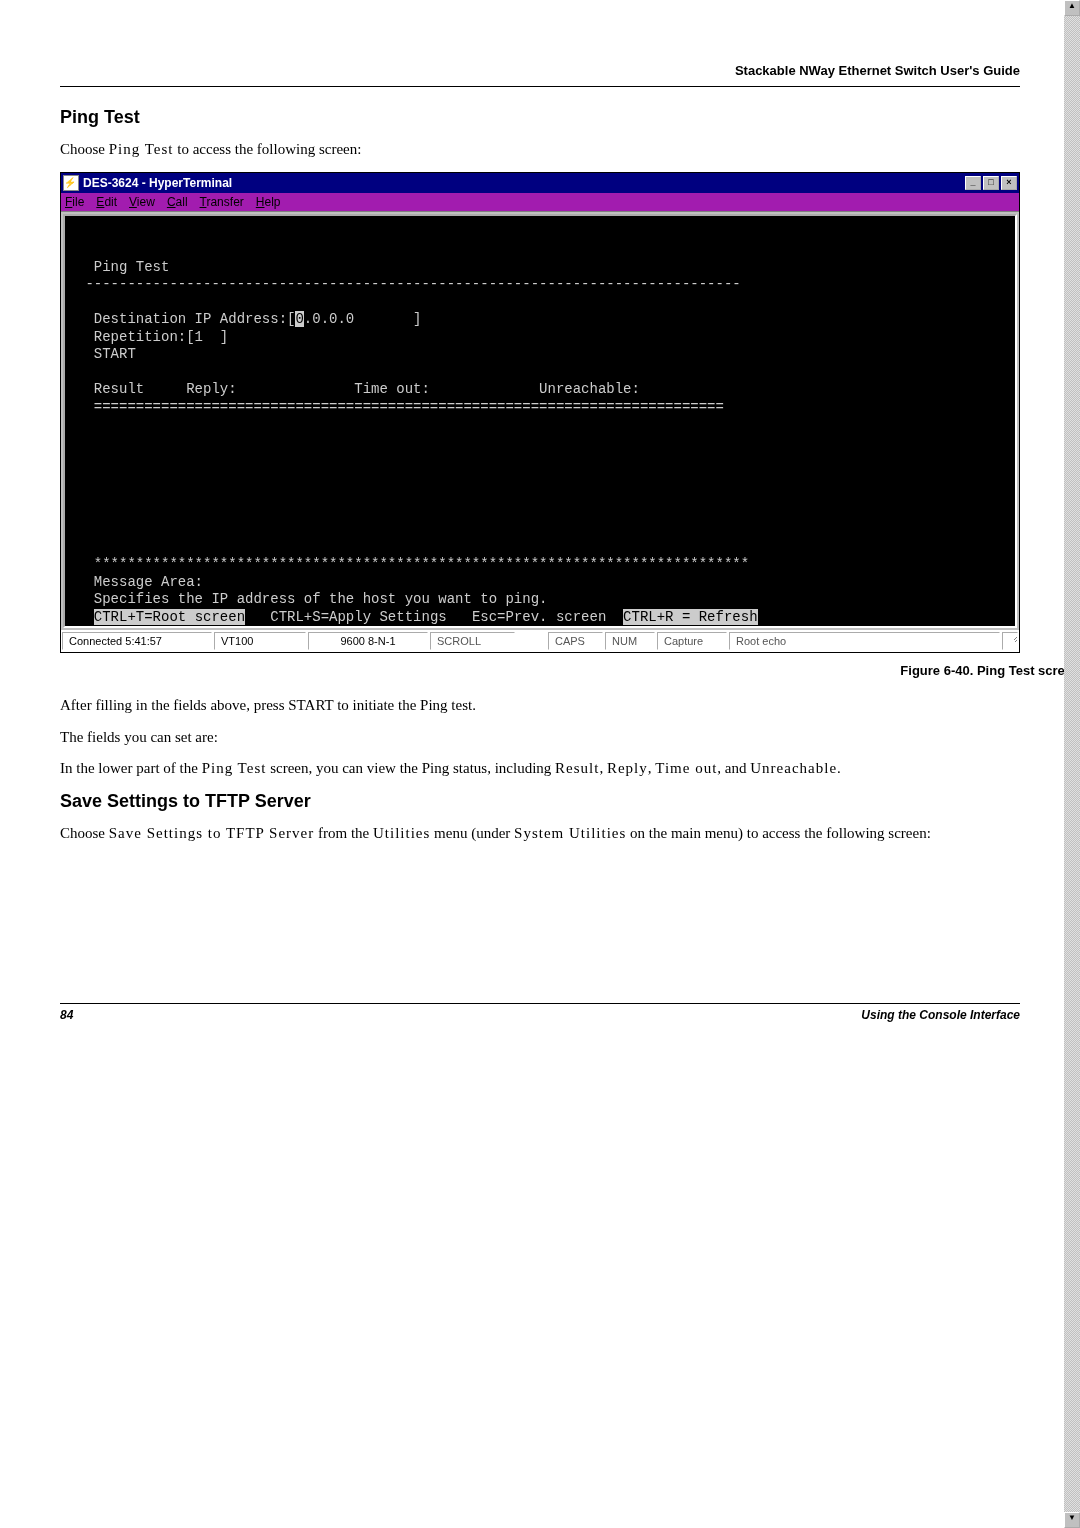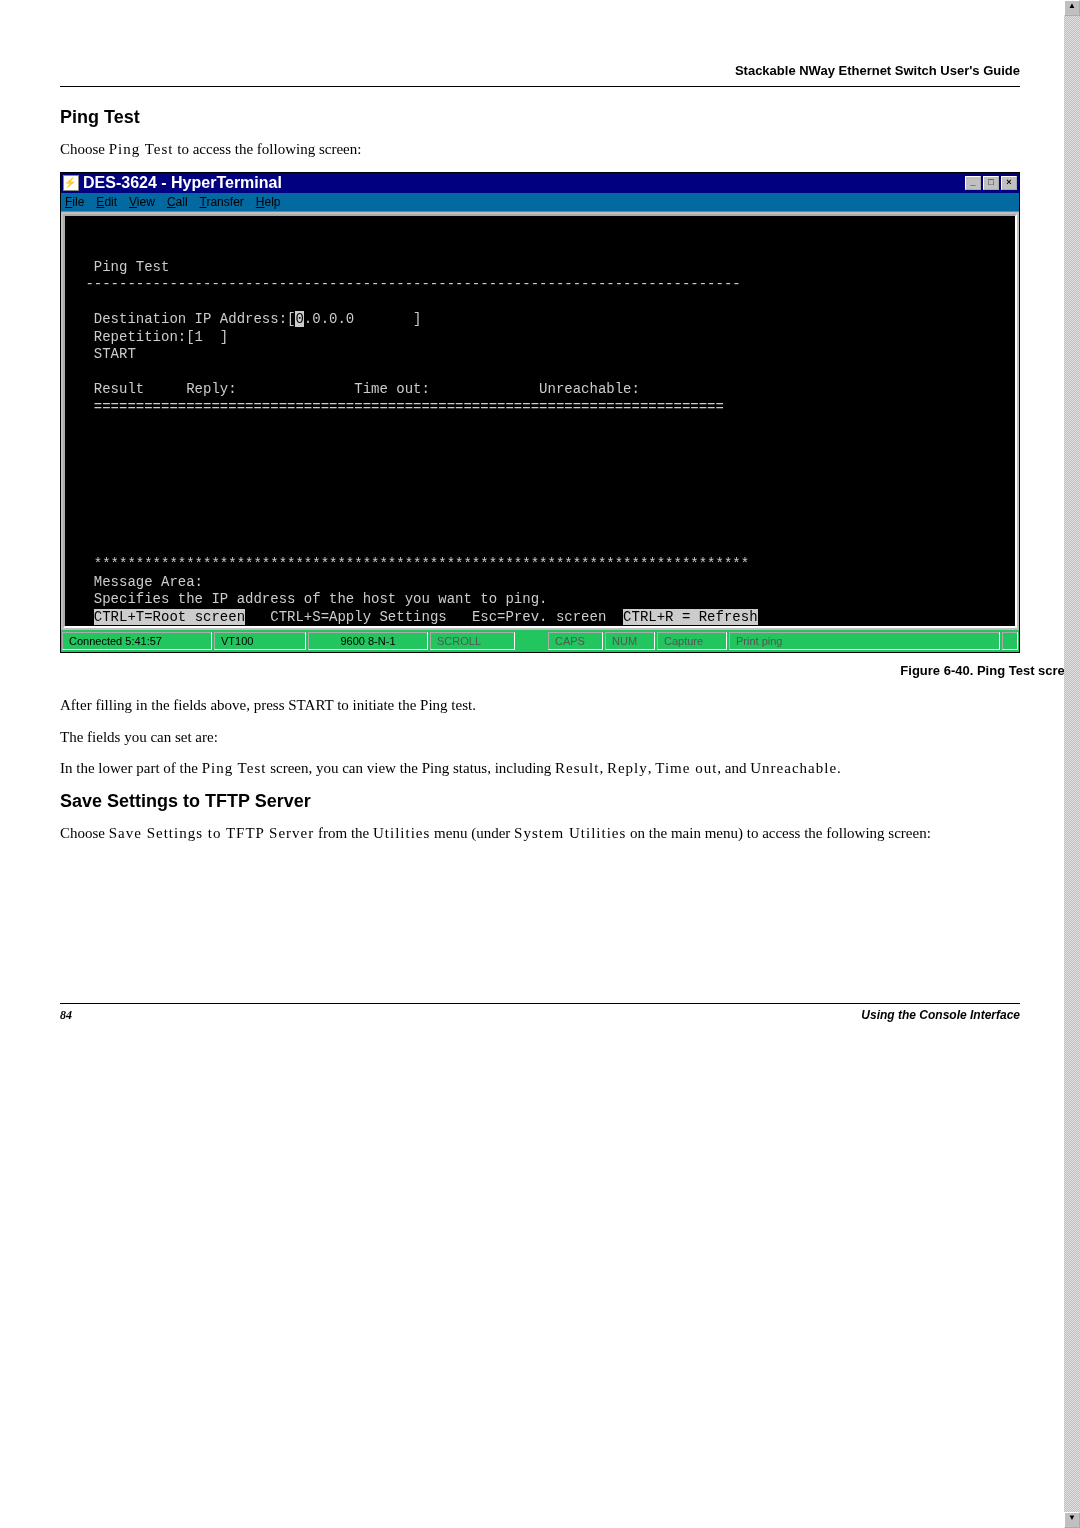--- a/index.html
+++ b/index.html
@@ -81,41 +81,41 @@
       align-items: center;
       justify-content: center;
       font-size: 10px;
       color: #d00;
       border: 1px solid #888;
     }
     .title-bar-text {
       color: #fff;
       font-weight: bold;
       flex: 1;
-      font-size: 16px;
+      font-size: 12px;
     }
     .title-bar-controls {
       display: flex;
     }
     .window-btn {
       width: 16px;
       height: 14px;
       background: #c0c0c0;
       border: 1px outset #fff;
       margin-left: 2px;
       font-family: Arial, sans-serif;
       font-size: 9px;
       font-weight: bold;
       line-height: 10px;
       text-align: center;
       cursor: default;
       color: #000;
     }
     .menu-bar {
-      background: #0369a1;
+      background: #a21caf;
       padding: 2px 4px;
       display: flex;
       gap: 12px;
       border-bottom: 1px solid #808080;
     }
     .menu-item {
       font-size: 12px;
       cursor: default;
     }
     .menu-item .ul {
@@ -165,21 +165,21 @@
     .scroll-track {
       flex: 1;
       background: repeating-conic-gradient(#c0c0c0 0% 25%, #e0e0e0 0% 50%) 50% / 2px 2px;
     }
     .terminal-inverse {
       background: #ccc;
       color: #000;
     }
     .status-bar {
       display: flex;
-      background: #22c55e;
+      background: #ffffff;
       font-size: 11px;
     }
     .status-cell {
       border: 1px inset #fff;
       padding: 2px 6px;
       margin: 2px 1px;
       color: #555;
       white-space: nowrap;
     }
     .status-cell.dark {
@@ -214,21 +214,20 @@
       display: flex;
       justify-content: space-between;
       font-family: Arial, sans-serif;
       font-size: 12px;
       font-style: italic;
       font-weight: bold;
     }
     .footer-line .pg {
       font-style: italic;
       font-weight: bold;
-      font-family: Liberation Serif, serif;
     }
   </style>
 </head>
 <body>
 
 <div class="page-header-region">Stackable NWay Ethernet Switch User's Guide</div>
 <hr class="header-rule">
 
 <h2 class="section-heading">Ping Test</h2>
 
@@ -291,21 +290,21 @@
   </div>
 
   <div class="status-bar">
     <div class="status-cell dark" style="width:150px;">Connected 5:41:57</div>
     <div class="status-cell dark" style="width:92px;">VT100</div>
     <div class="status-cell dark" style="width:120px;text-align:center;">9600 8-N-1</div>
     <div class="status-cell" style="width:85px;">SCROLL</div>
     <div class="status-cell" style="width:55px;margin-left:32px;">CAPS</div>
     <div class="status-cell" style="width:50px;">NUM</div>
     <div class="status-cell" style="width:70px;">Capture</div>
-    <div class="status-cell" style="flex:1;">Print ping</div>
+    <div class="status-cell" style="flex:1;">Root echo</div>
     <div class="status-grip"></div>
   </div>
 </div>
 
 <div class="figure-caption">Figure 6-40.  Ping Test screen</div>
 
 <p class="body-text">After filling in the fields above, press START to initiate the Ping test.</p>
 <p class="body-text">The fields you can set are:</p>
 
 <ul class="bullets">

